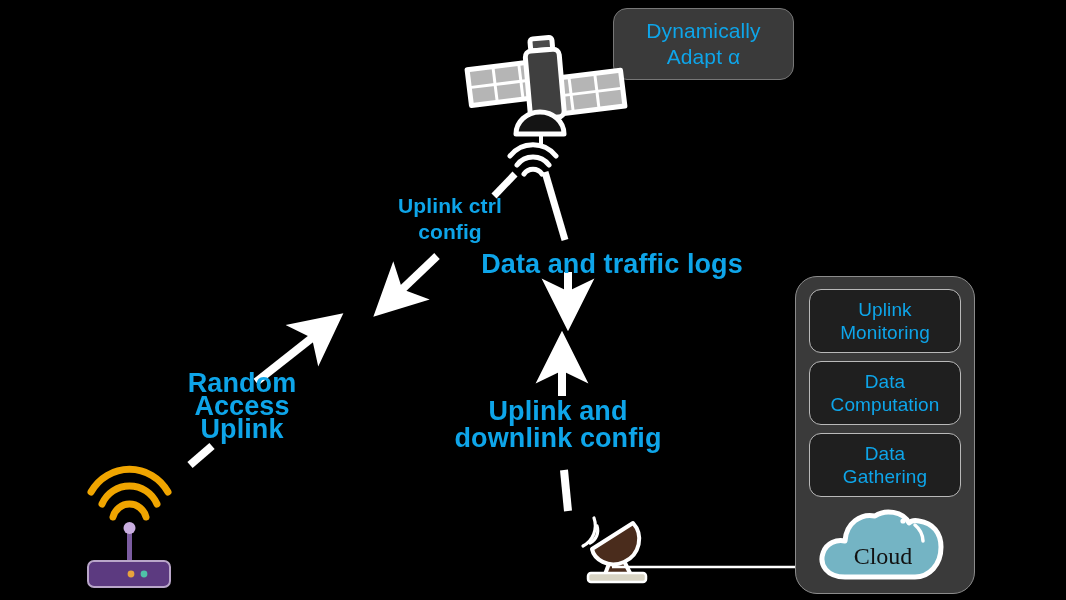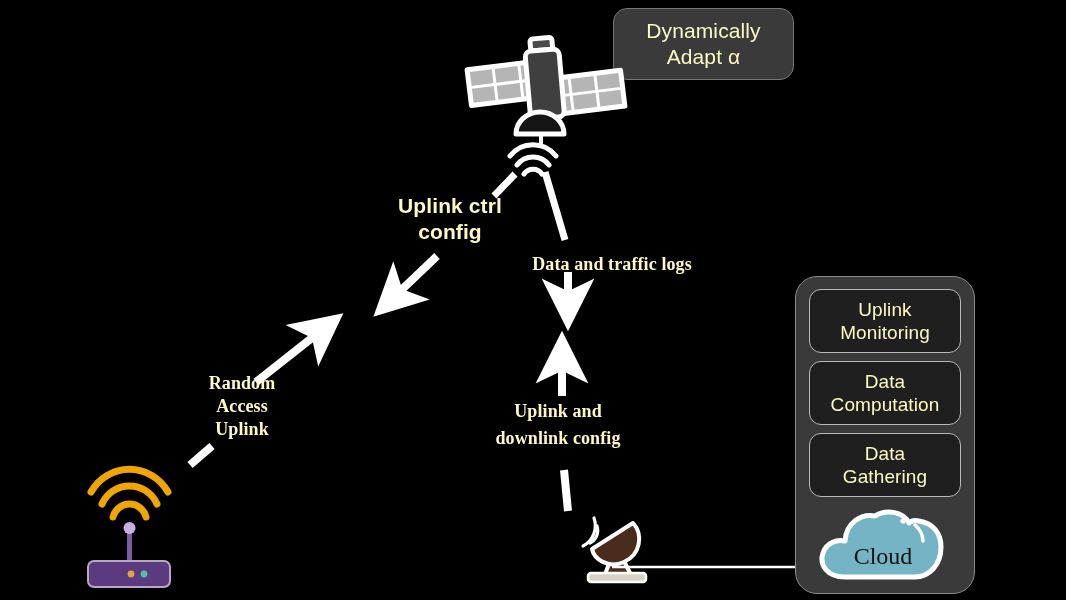--- a/index.html
+++ b/index.html
@@ -14,29 +14,29 @@
     position: relative;
     width: 1066px;
     height: 600px;
     background: #000000;
     overflow: hidden;
   }
   .abs { position: absolute; }
 
   
   .label {
-    color: #fef9c3;
+    color: #0ea5e9;
     font-size: 21px;
     line-height: 26px;
     font-weight: 600;
     text-align: center;
     white-space: pre-line;
     letter-spacing: 0.1px;
   }
-  .label-lg { font-size: 18px; line-height: 27px; font-family: Liberation Serif, serif; }
+  .label-lg { font-size: 27px; line-height: 27px; }
 
   
   .chip {
     background: #3a3a3a;
     border: 1px solid #777777;
     border-radius: 14px;
     display: flex;
     align-items: center;
     justify-content: center;
     box-sizing: border-box;

